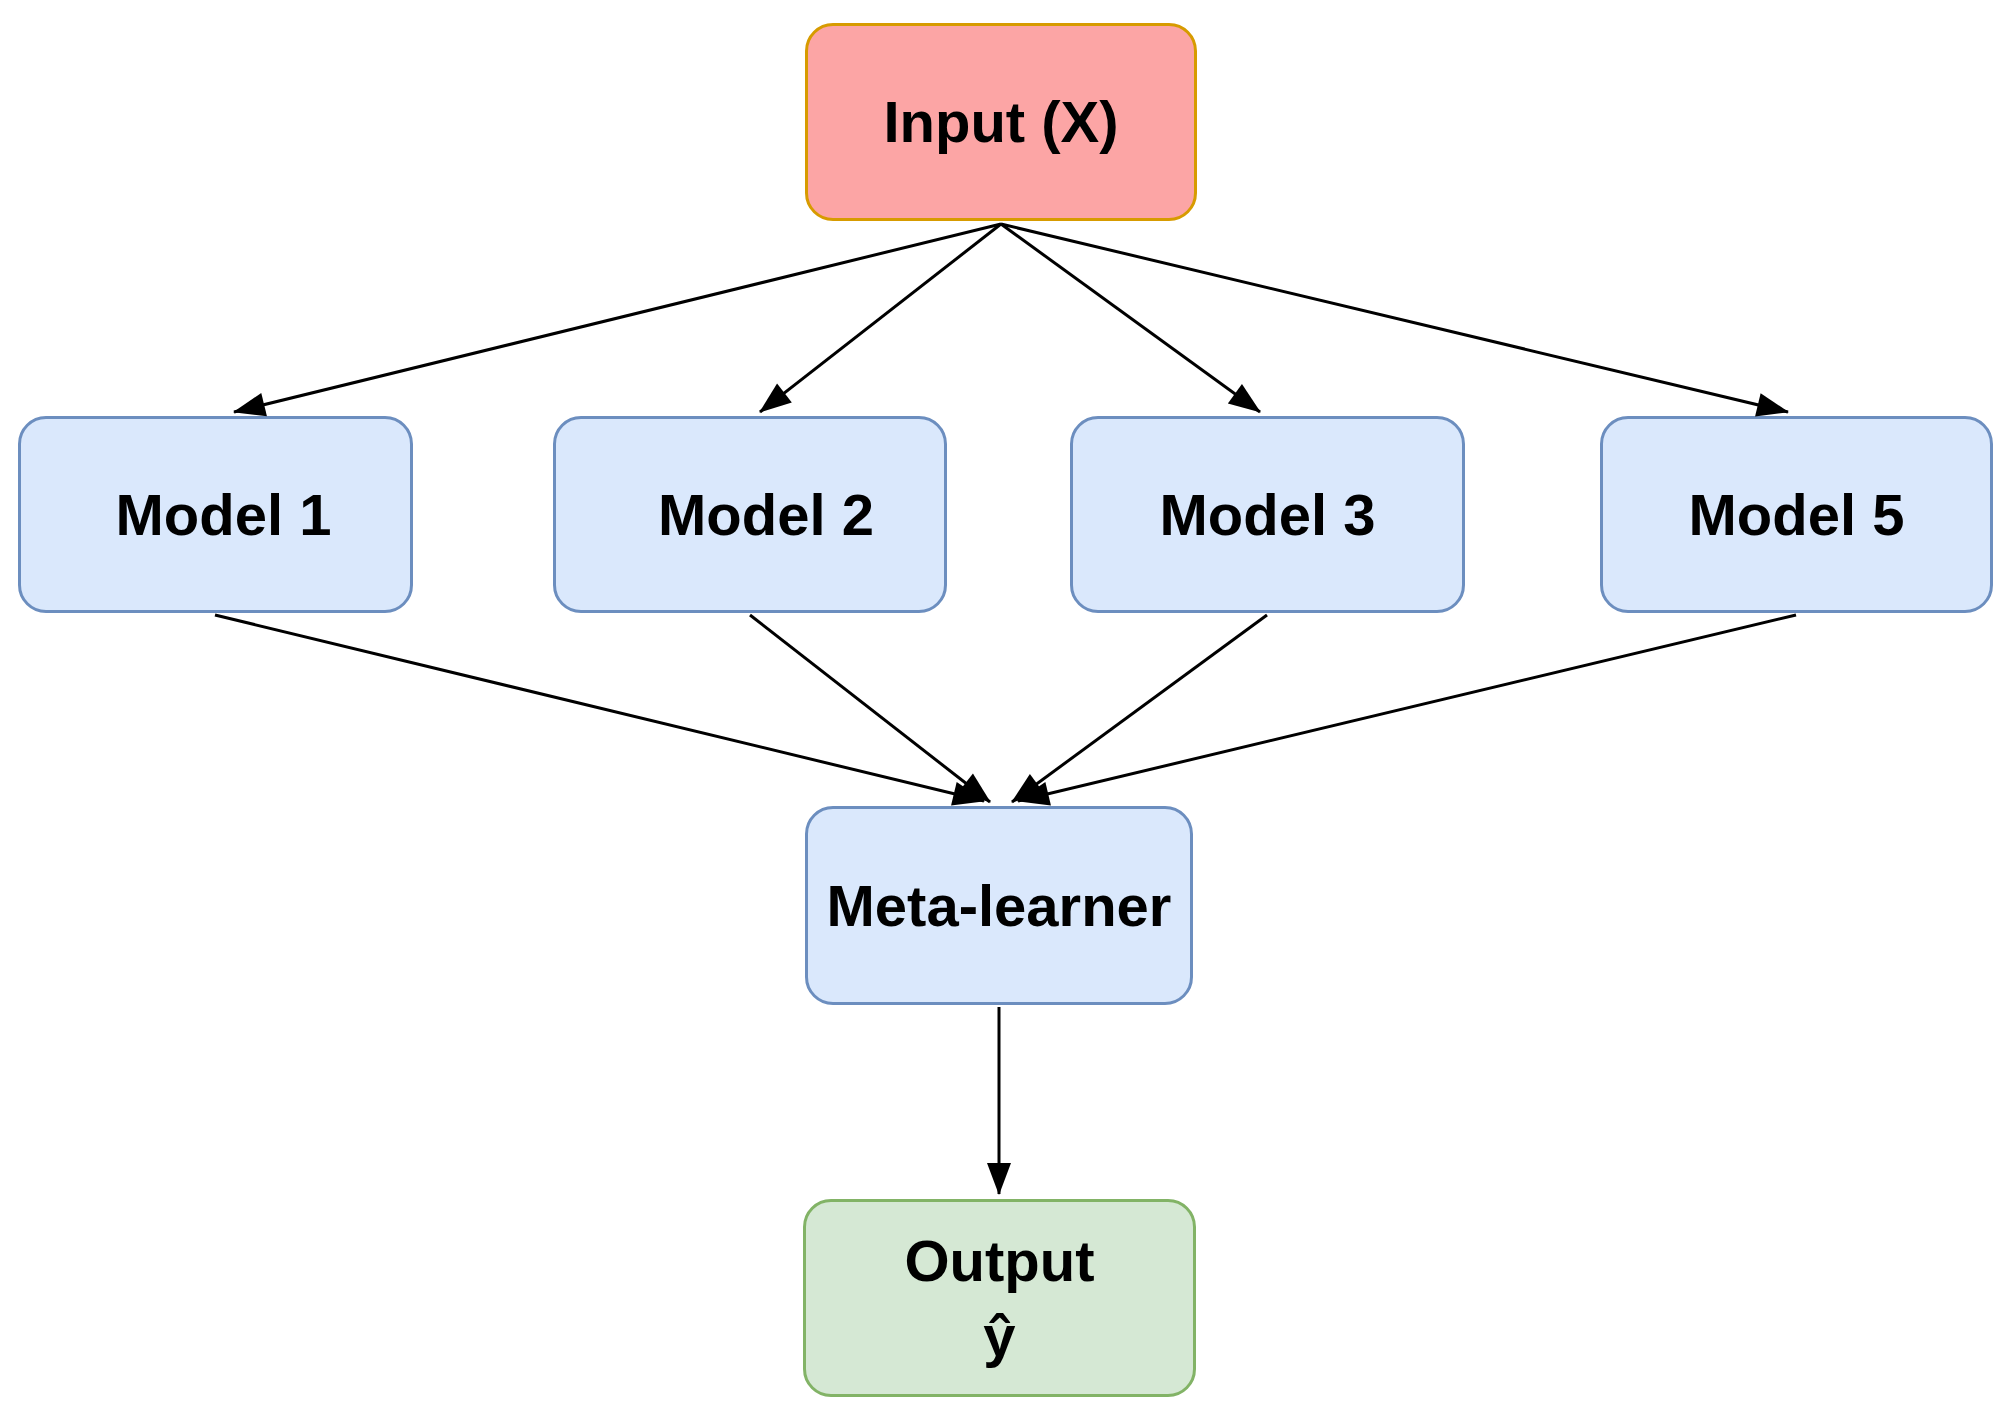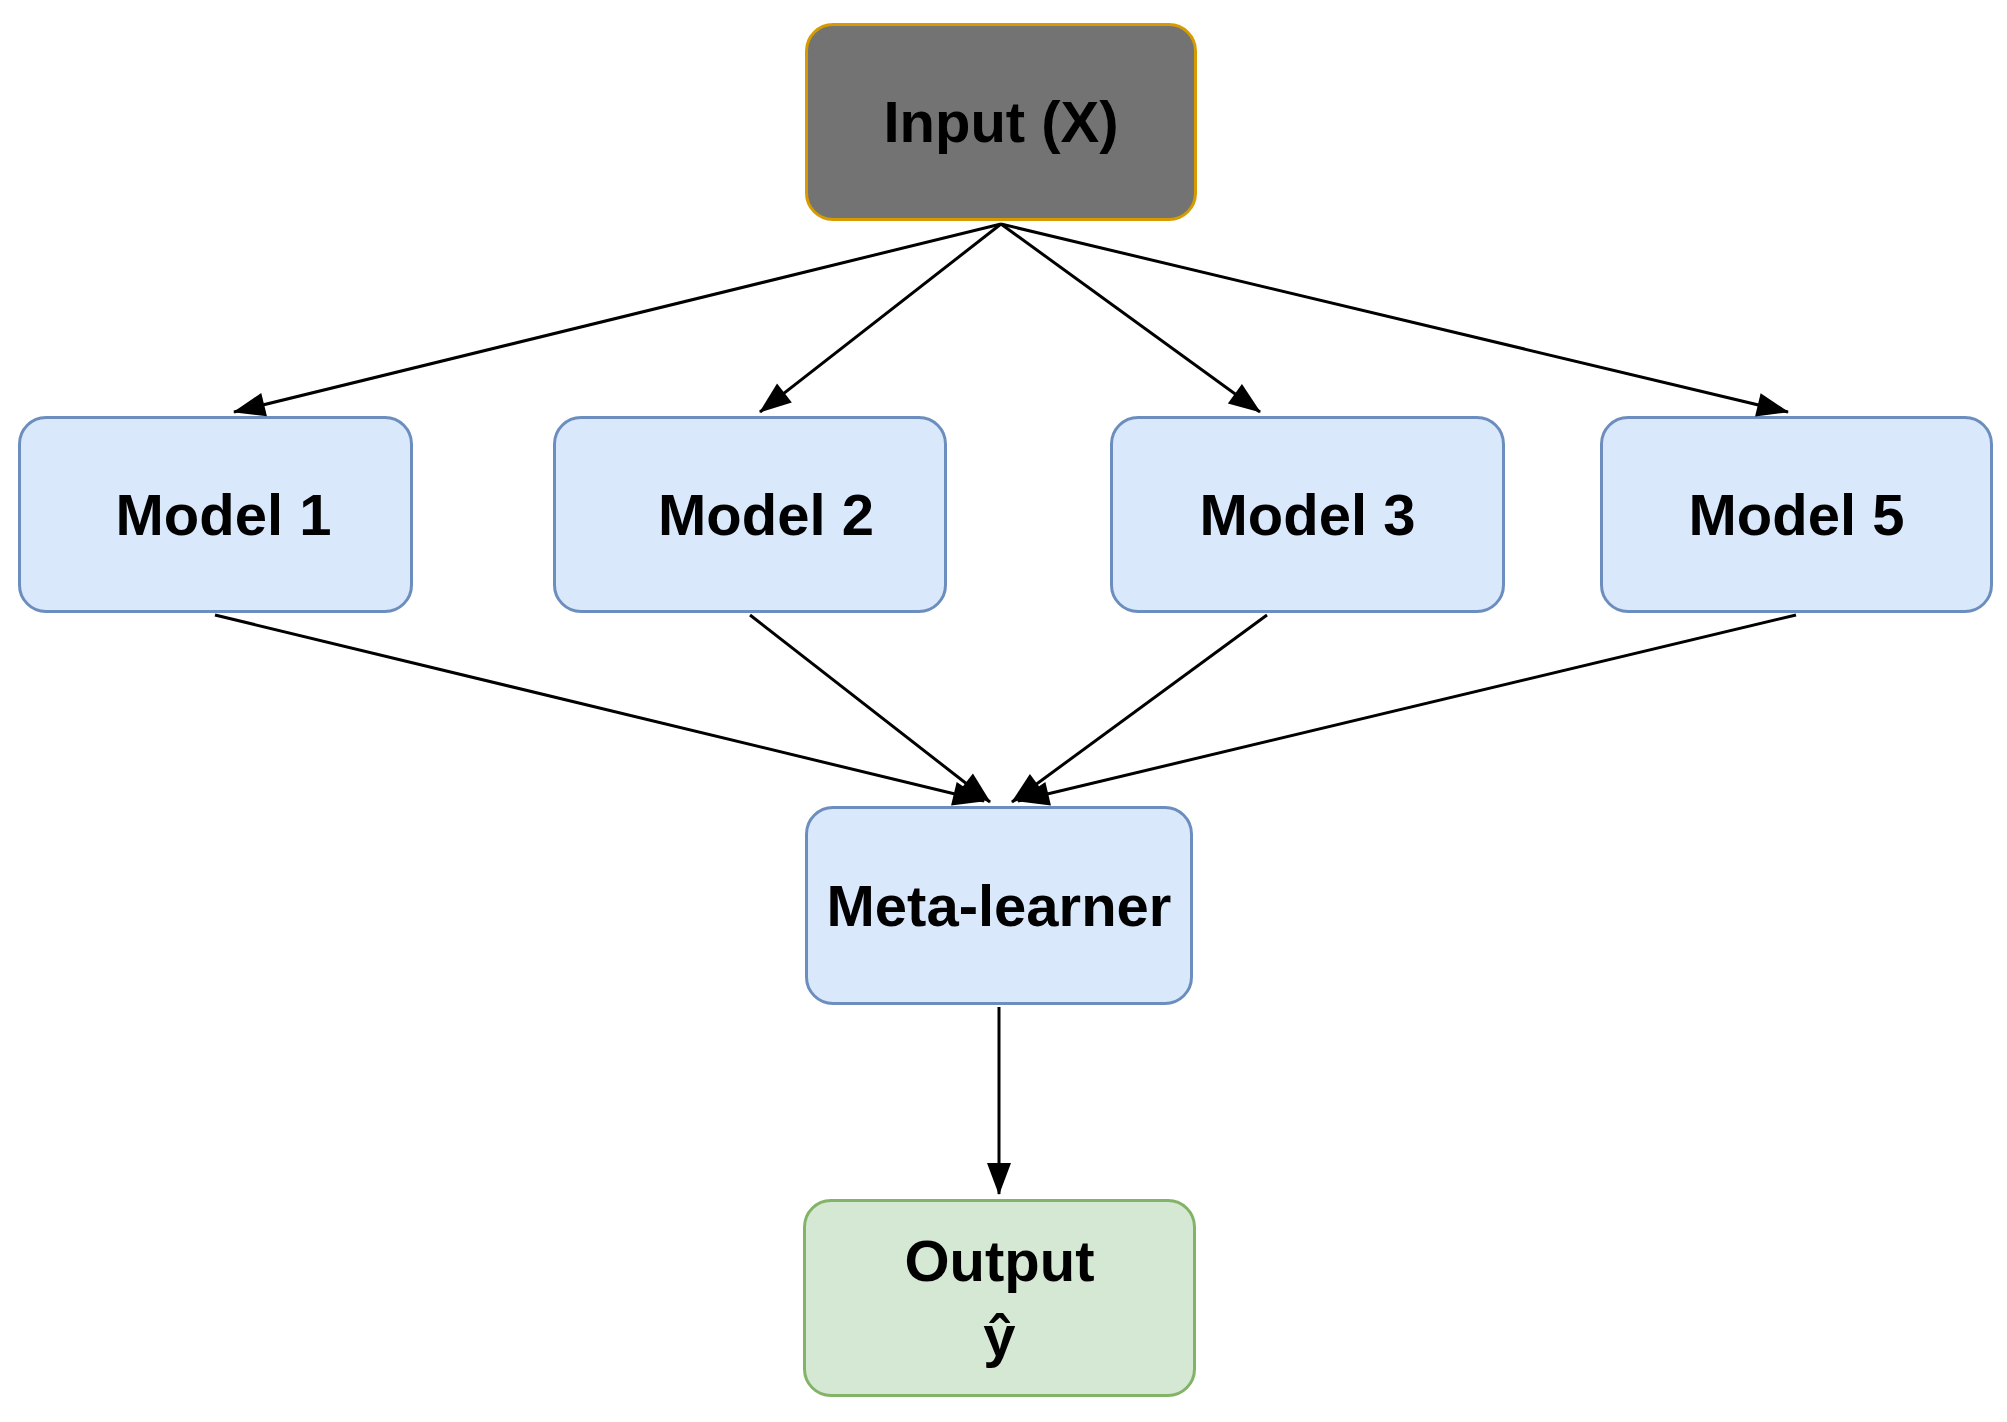--- a/index.html
+++ b/index.html
@@ -24,28 +24,28 @@
     flex-direction: column;
     align-items: center;
     justify-content: center;
     text-align: center;
     font-weight: bold;
     font-size: 58px;
     line-height: 1.3;
     color: #000000;
     z-index: 1;
   }
-  .node-orange { background: #737373; border-color: #D79B00; }
+  .node-orange { background: #fca5a5; border-color: #D79B00; }
   .node-blue   { background: #DAE8FC; border-color: #6C8EBF; }
   .node-green  { background: #D5E8D4; border-color: #82B366; }
 
   #node-input  { left: 805px;  top: 23px;   width: 392px; height: 198px; }
   #node-model1 { left: 18px;   top: 416px;  width: 395px; height: 197px; padding-left: 16px; }
   #node-model2 { left: 553px;  top: 416px;  width: 394px; height: 197px; padding-left: 32px; }
-  #node-model3 { left: 1070px; top: 416px;  width: 395px; height: 197px; margin-left: 40px; }
+  #node-model3 { left: 1070px; top: 416px;  width: 395px; height: 197px; }
   #node-model4 { left: 1600px; top: 416px;  width: 393px; height: 197px; }
   #node-meta   { left: 805px;  top: 806px;  width: 388px; height: 199px; }
   #node-output { left: 803px;  top: 1199px; width: 393px; height: 198px; }
 
   .edges-svg {
     position: absolute;
     left: 0;
     top: 0;
     width: 2007px;
     height: 1422px;

